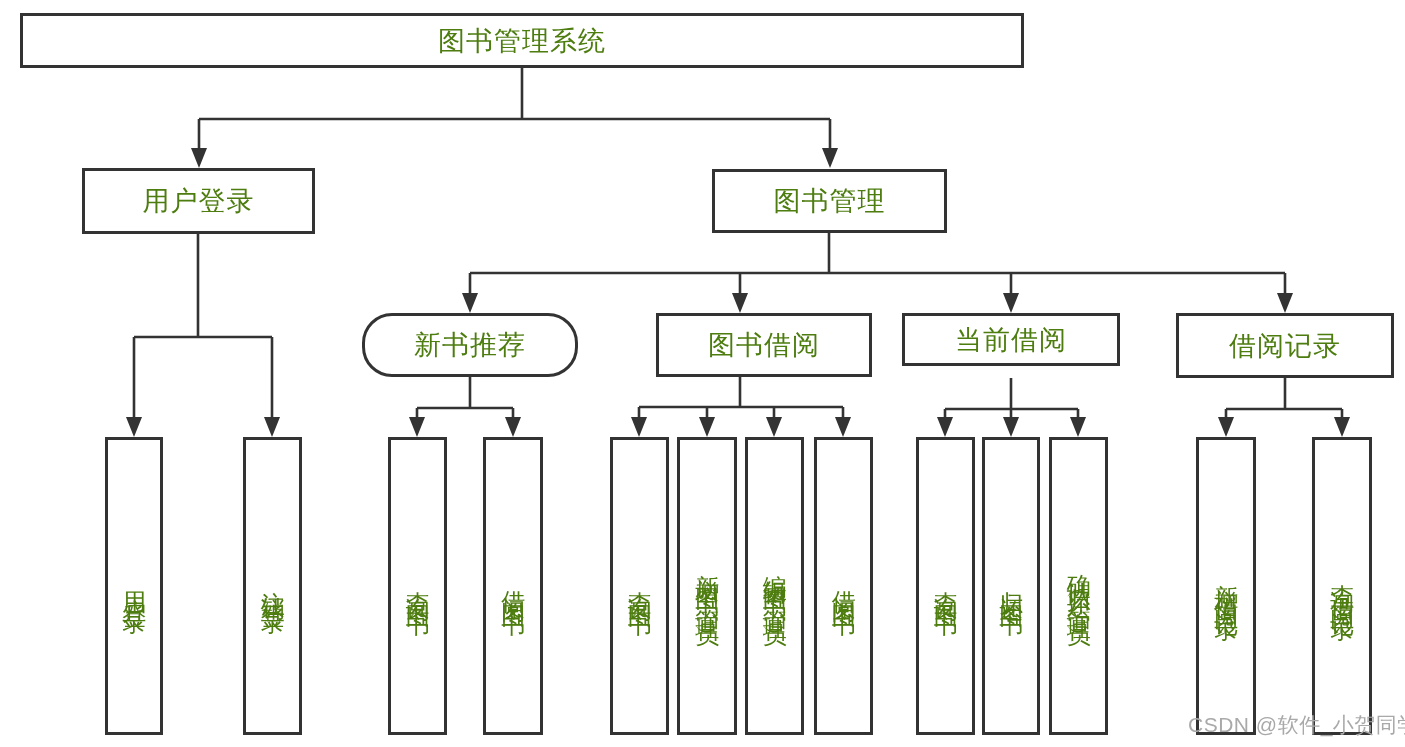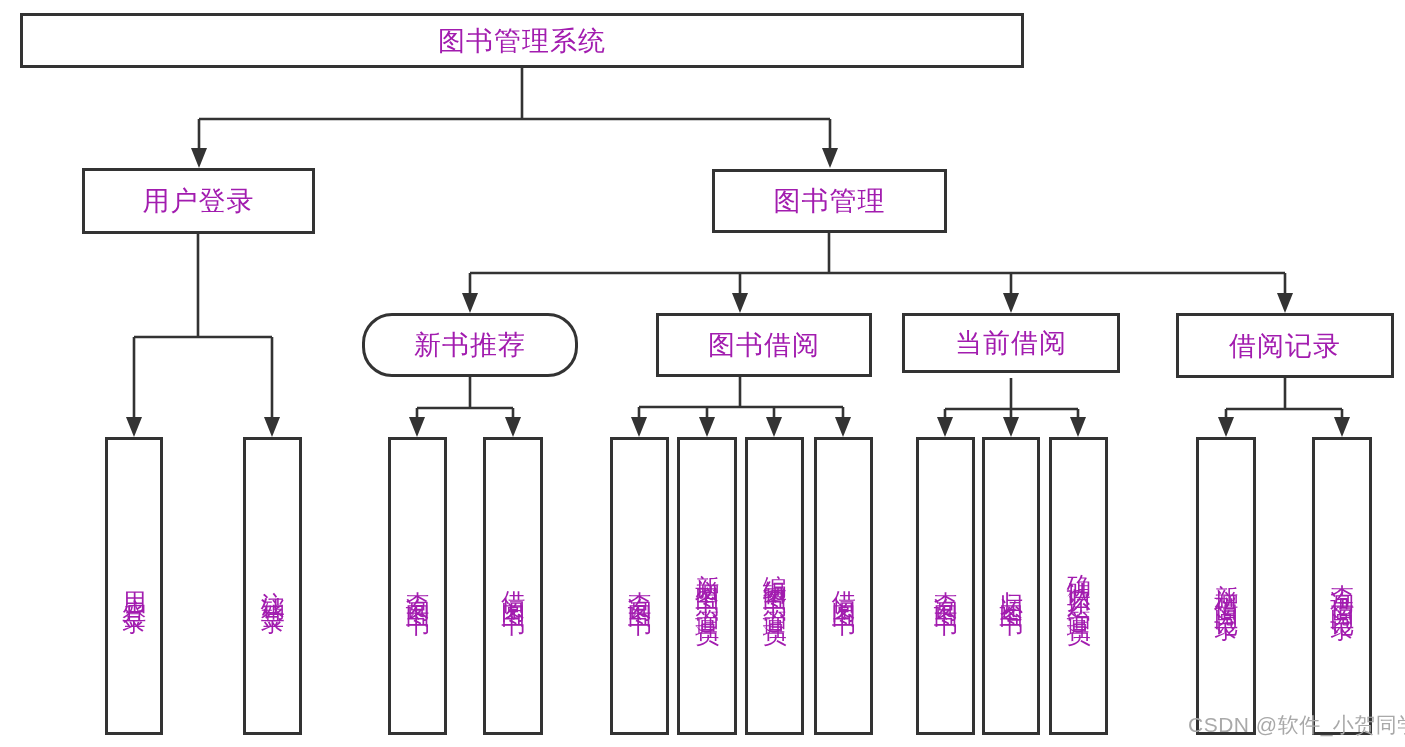--- a/index.html
+++ b/index.html
@@ -28,21 +28,21 @@
   svg.connectors polygon { fill: #333333; }
   .node {
     position: absolute;
     background: #ffffff;
     border: 3px solid #333333;
     display: flex;
     align-items: center;
     justify-content: center;
     font-size: 27px;
     letter-spacing: 1px;
-    color: #a21caf;
+    color: #4d7c0f;
     white-space: nowrap;
   }
   .node.leaf {
     writing-mode: vertical-rl;
     font-size: 24px;
     letter-spacing: 7px;
     line-height: 1.1;
     white-space: normal;
   }
   .watermark {
@@ -111,21 +111,21 @@
     </g>
   </svg>
 
   <div class="node" style="left:20px; top:13px; width:1004px; height:55px;">图书管理系统</div>
 
   <div class="node" style="left:82px; top:168px; width:233px; height:66px;">用户登录</div>
   <div class="node" style="left:712px; top:169px; width:235px; height:64px;text-align:right;">图书管理</div>
 
   <div class="node" style="left:362px; top:313px; width:216px; height:64px;border-radius:30px;">新书推荐</div>
   <div class="node" style="left:632px; top:313px; width:216px; height:64px;margin-left:24px;">图书借阅</div>
-  <div class="node" style="left:902px; top:313px; width:218px; height:60px;font-family:Liberation Serif, serif;">当前借阅</div>
+  <div class="node" style="left:902px; top:313px; width:218px; height:53px;font-family:Liberation Serif, serif;">当前借阅</div>
   <div class="node" style="left:1176px; top:313px; width:218px; height:65px;text-align:right;">借阅记录</div>
 
   <div class="node leaf" style="left:105px; top:437px; width:58px; height:298px;">用户登录</div>
   <div class="node leaf" style="left:243px; top:437px; width:59px; height:298px;">注销登录</div>
 
   <div class="node leaf" style="left:388px; top:437px; width:59px; height:298px;">查询图书</div>
   <div class="node leaf" style="left:483px; top:437px; width:60px; height:298px;">借阅图书</div>
 
   <div class="node leaf" style="left:610px; top:437px; width:59px; height:298px;">查询图书</div>
   <div class="node leaf" style="left:677px; top:437px; width:60px; height:298px;">新增图书（管理员）</div>

